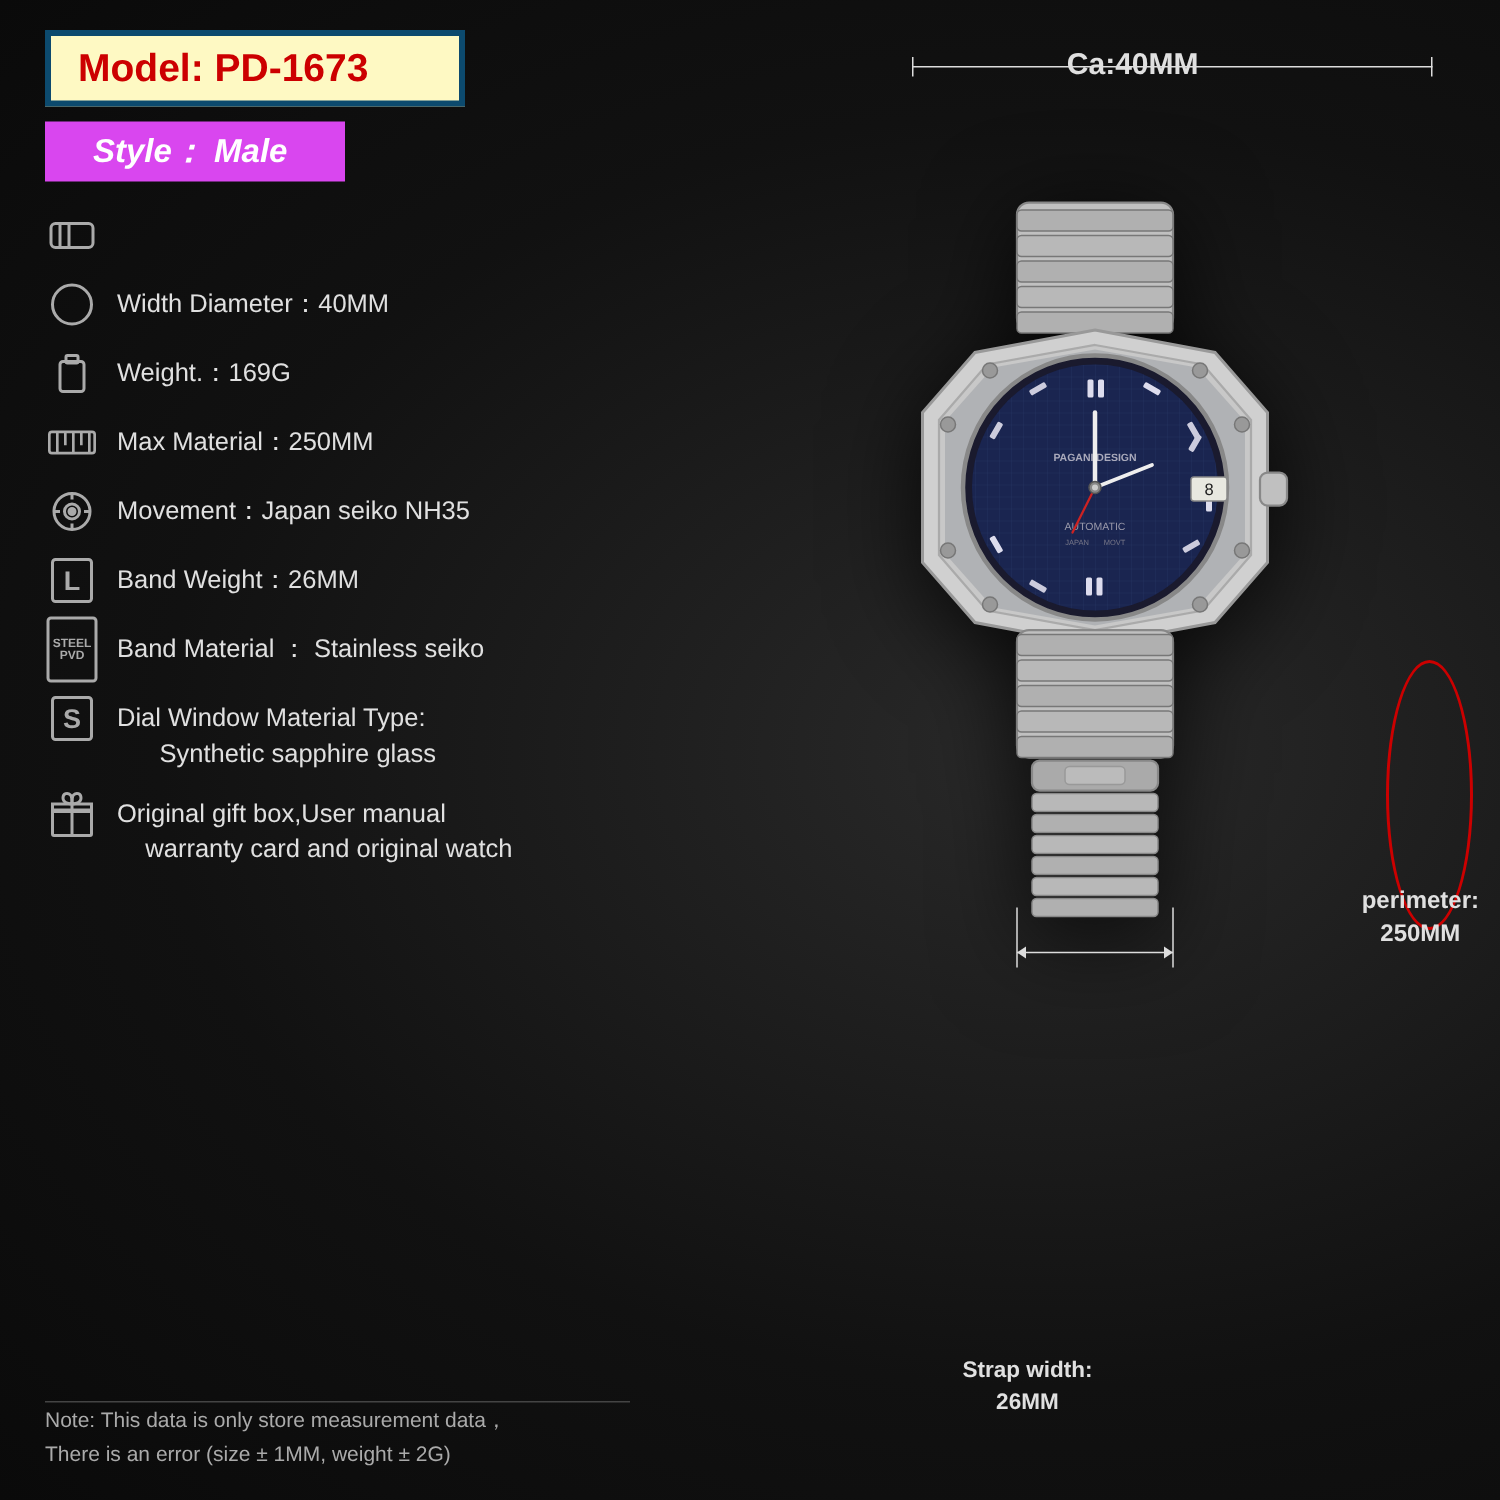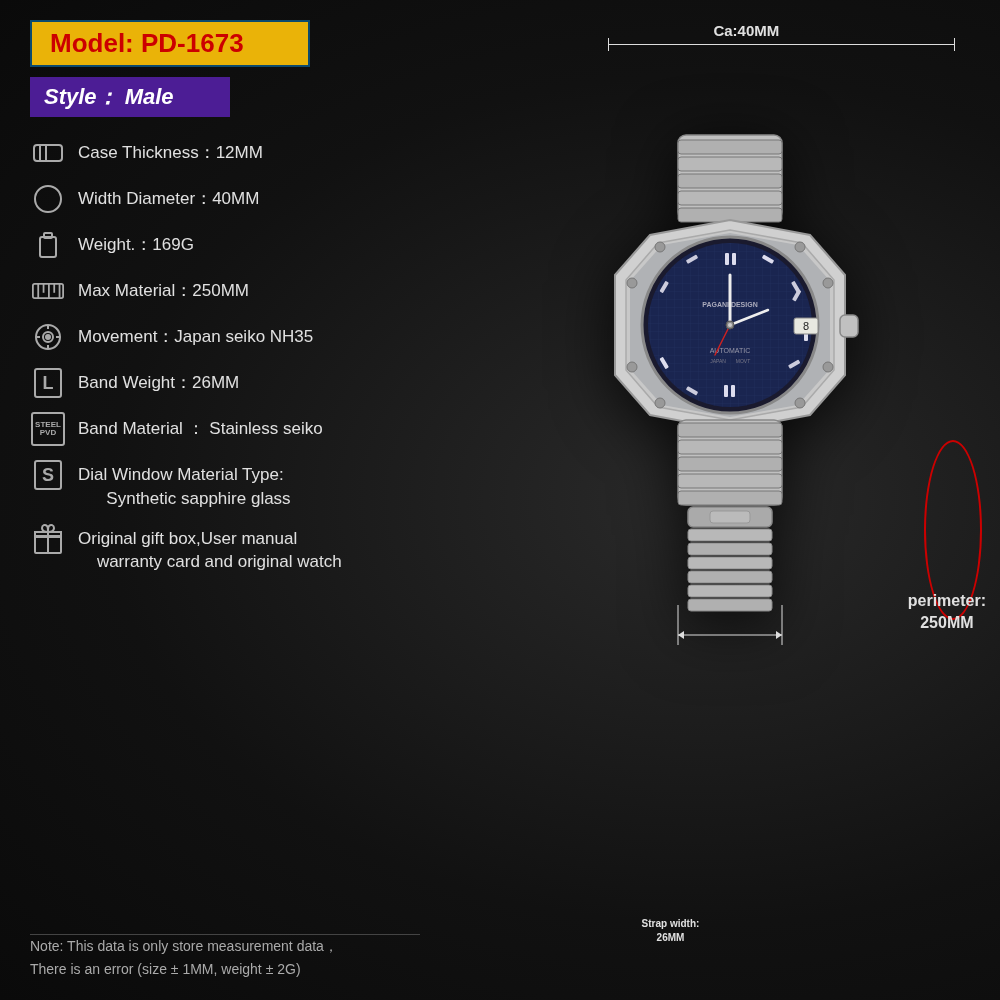--- a/index.html
+++ b/index.html
@@ -29,41 +29,41 @@
     
     .left-panel {
       width: 440px;
       padding: 20px 20px 20px 30px;
       display: flex;
       flex-direction: column;
       gap: 0px;
     }
 
     .model-box {
-      border: 2px solid #0c4a6e;
-      background: #eab308;
+      border: 4px solid #0c4a6e;
+      background: #fef9c3;
       padding: 6px 18px;
       display: inline-block;
       margin-bottom: 10px;
       width: 280px;
     }
 
     .model-label {
       font-size: 26px;
       font-weight: bold;
       color: #000;
     }
 
     .model-label span {
       color: #cc0000;
     }
 
     .style-box {
-      background: #4c1d95;
-      padding: 5px 14px;
+      background: #d946ef;
+      padding: 5px 32px;
       display: inline-block;
       margin-bottom: 18px;
       width: 200px;
     }
 
     .style-label {
       font-size: 22px;
       font-weight: bold;
       color: #fff;
       font-style: italic;
@@ -143,21 +143,21 @@
       align-items: center;
       justify-content: center;
       font-size: 18px;
       font-weight: bold;
       color: #aaa;
       border-radius: 3px;
     }
 
     .icon-steel {
       width: 34px;
-      height: 34px;
+      height: 44px;
       border: 2px solid #aaa;
       border-radius: 3px;
       display: flex;
       flex-direction: column;
       align-items: center;
       justify-content: center;
       line-height: 1;
     }
 
     .icon-steel span {
@@ -205,21 +205,20 @@
     <div class="specs-list">
 
       <div class="spec-row">
         <div class="spec-icon">
           <svg viewBox="0 0 32 32" fill="none" stroke="#aaa" stroke-width="2">
             <rect x="2" y="8" width="28" height="16" rx="3"></rect>
             <line x1="8" y1="8" x2="8" y2="24"></line>
             <line x1="14" y1="8" x2="14" y2="24"></line>
           </svg>
         </div>
-        <div class="spec-text">Case Thickness：12MM</div>
       </div>
 
       <div class="spec-row">
         <div class="spec-icon">
           <svg viewBox="0 0 32 32" fill="none" stroke="#aaa" stroke-width="2">
             <circle cx="16" cy="16" r="13"></circle>
           </svg>
         </div>
         <div class="spec-text">Width Diameter：40MM</div>
       </div>
@@ -306,21 +305,21 @@
       <div class="note-text">
         Note: This data is only store measurement data，<br>
         There is an error (size ± 1MM, weight ± 2G)
       </div>
     </div>
 
   </div>
 
   <div class="right-panel">
 
-    <div style="position:absolute; top:22px; left:50%; transform:translateX(-10%); color:#e0e0e0; font-size:15px; font-weight:bold; text-align:left;">Ca:40MM</div>
+    <div style="position:absolute; top:32px; left:50%; transform:translateX(-10%); color:#e0e0e0; font-size:20px; font-weight:bold; text-align:left;">Ca:40MM</div>
 
     <div style="position:absolute; top:44px; left:30%; right:8%; height:1px; background:#ddd;"></div>
     <div style="position:absolute; top:38px; left:30%; width:1px; height:13px; background:#ddd;"></div>
     <div style="position:absolute; top:38px; right:8%; width:1px; height:13px; background:#ddd;"></div>
 
     <div class="watch-container">
       <svg class="watch-svg" width="320" height="700" viewBox="0 0 320 700">
 
         <rect x="108" y="20" width="104" height="85" rx="8" fill="#c0c0c0" stroke="#888" stroke-width="1.5"></rect>
 
@@ -416,17 +415,17 @@
         <polygon points="108,520 114,516 114,524" fill="#ddd"></polygon>
         <polygon points="212,520 206,516 206,524" fill="#ddd"></polygon>
 
       </svg>
     </div>
 
     <div style="position:absolute; right:18px; top:44%; width:58px; height:180px; border:2px solid #cc0000; border-radius:50%; background:transparent;"></div>
 
     <div style="position:absolute; right:14px; top:59%; color:#e0e0e0; font-size:16px; font-weight:bold; text-align:center; line-height:1.4;">perimeter:<br>250MM</div>
 
-    <div style="position:absolute; bottom:55px; left:36%; color:#e0e0e0; font-size:10px; font-weight:bold; text-align:center; line-height:1.4;">Strap width:<br>26MM</div>
+    <div style="position:absolute; bottom:55px; left:36%; color:#e0e0e0; font-size:15px; font-weight:bold; text-align:center; line-height:1.4;">Strap width:<br>26MM</div>
 
   </div>
 
 </div>
 
 </body></html>

